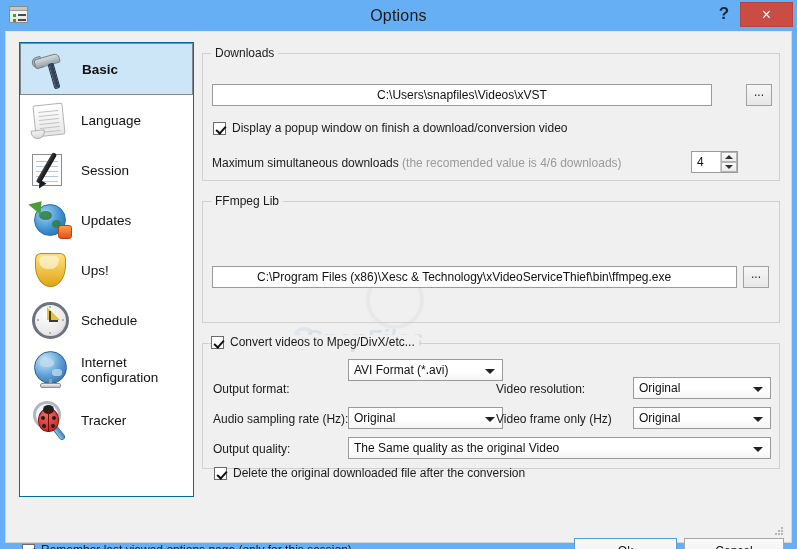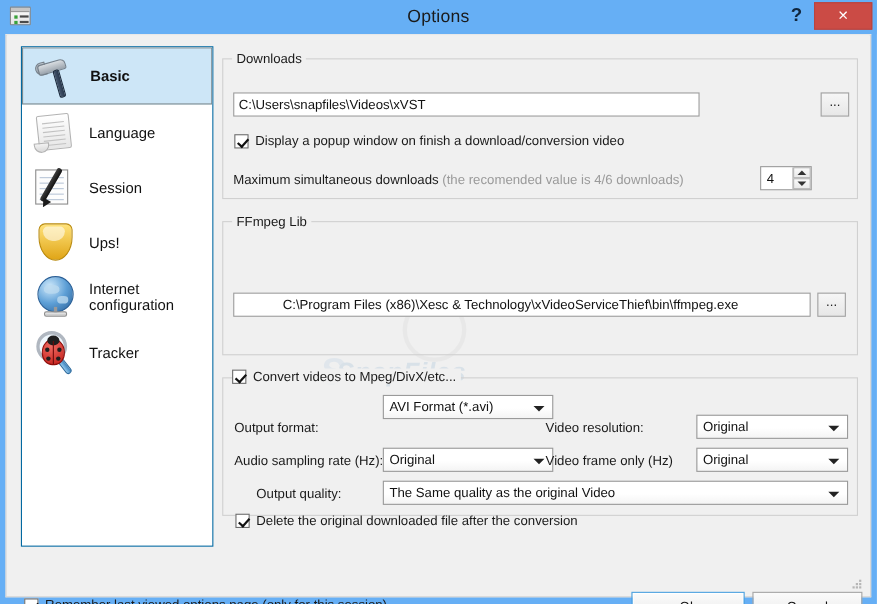--- a/index.html
+++ b/index.html
@@ -521,29 +521,52 @@
             <div class="l" style="top:16px;"></div>
               <div class="l" style="top:21px;"></div>
             <div class="l" style="top:26px;"></div>
           </div>
           <div class="pen"></div>
             <div class="nib"></div>
         </div>
         <div class="nav-label">Session</div>
       </div>
 
+      <div class="nav-item">
+        <div class="nav-icon ic-globe">
+          <div class="ball"></div>
+          <div class="land" style="left:11px;top:13px;width:13px;height:9px;"></div>
+          <div class="land" style="left:24px;top:22px;width:9px;height:8px;"></div>
+          <div class="arrow"></div>
+          <div class="badge"></div>
+        </div>
+        <div class="nav-label">Updates</div>
+      </div>
 
       <div class="nav-item">
         <div class="nav-icon ic-shield">
           <div class="sh"></div>
             <div class="gloss"></div>
         </div>
         <div class="nav-label">Ups!</div>
       </div>
 
+      <div class="nav-item">
+        <div class="nav-icon ic-clock">
+          <div class="face"></div>
+          <div class="wedge"></div>
+          <div class="hand" style="left:21px;top:13px;width:2px;height:11px;"></div>
+          <div class="hand" style="left:21px;top:22px;width:9px;height:2px;"></div>
+          <div class="dot" style="left:21px;top:8px;"></div>
+          <div class="dot" style="left:34px;top:21px;"></div>
+          <div class="dot" style="left:21px;top:34px;"></div>
+          <div class="dot" style="left:9px;top:21px;"></div>
+        </div>
+        <div class="nav-label">Schedule</div>
+      </div>
 
       <div class="nav-item">
         <div class="nav-icon ic-net">
           <div class="ball"></div>
           <div class="land" style="left:12px;top:11px;width:14px;height:8px;"></div>
           <div class="land" style="left:24px;top:21px;width:10px;height:7px;"></div>
           <div class="pole"></div>
           <div class="stand"></div>
         </div>
         <div class="nav-label">Internet configuration</div>
@@ -570,21 +593,21 @@
       <div class="wm-circle"></div>
       <div class="wm-s">S</div>
       <div class="wm-text">SnapFiles</div>
     </div>
 
     <div class="content">
 
       <div class="groupbox gb-downloads">
         <div class="gb-title">Downloads</div>
 
-        <input class="textbox" style="left: 9px; top: 30px; width: 424px;" value="C:\Users\snapfiles\Videos\xVST">
+        <input class="textbox" style="left: 9px; top: 30px; width: 500px; text-align: center;" value="C:\Users\snapfiles\Videos\xVST">
         <div class="browse-btn" style="left:543px; top:30px;">...</div>
 
         <label class="chk" style="position:absolute; left:10px; top:67px;">
           <span class="box"></span>
           <span>Display a popup window on finish a download/conversion video</span>
         </label>
 
         <div class="lbl" style="left:9px; top:102px;">
           <span>Maximum simultaneous downloads</span>
           <span class="dim">(the recomended value is 4/6 downloads)</span>
@@ -633,21 +656,21 @@
           <span>Original</span>
           <span class="arrow"></span>
         </div>
 
         <div class="lbl" style="left:293px; top:68px;">Video frame only (Hz)</div>
         <div class="combo" style="left:430px; top:63px; width:138px;">
           <span>Original</span>
           <span class="arrow"></span>
         </div>
 
-        <div class="lbl" style="left:10px; top:98px;margin-left:20px;">Output quality:</div>
+        <div class="lbl" style="left:10px; top:98px;">Output quality:</div>
         <div class="combo" style="left:145px; top:93px; width:423px;">
           <span>The Same quality as the original Video</span>
           <span class="arrow"></span>
         </div>
 
         <label class="chk" style="position:absolute; left:11px; top:122px;">
           <span class="box"></span>
           <span>Delete the original downloaded file after the conversion</span>
         </label>
       </div>

